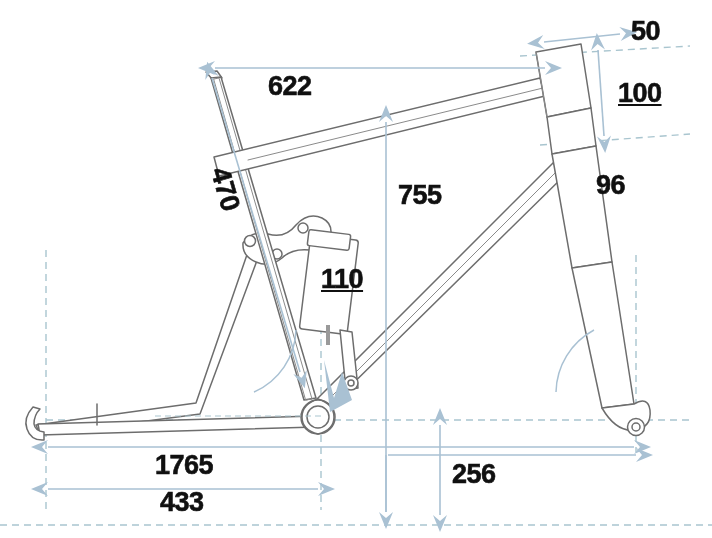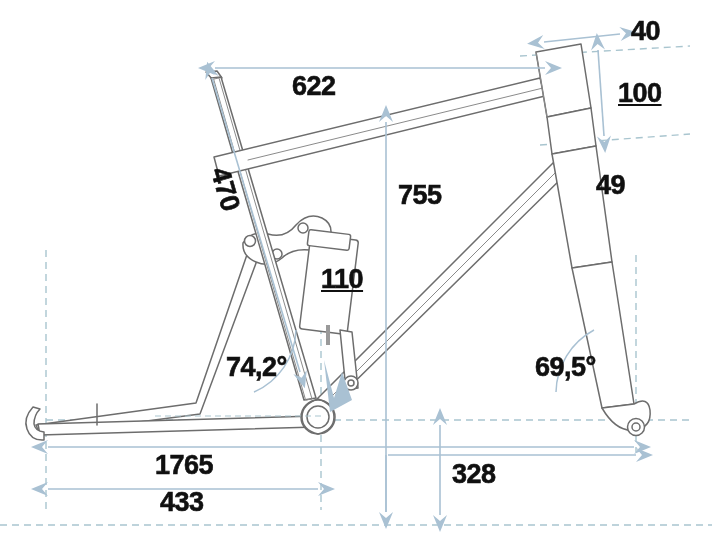--- a/index.html
+++ b/index.html
@@ -138,37 +138,35 @@
       <line x1="440" y1="425" x2="440" y2="515" marker-start="url(#arrL)" marker-end="url(#arrR)"></line>
       <line x1="388" y1="455" x2="636" y2="455" marker-end="url(#arrR)"></line>
       <line x1="386" y1="455" x2="386" y2="512" stroke="#a9c1d3" stroke-width="1.4"></line>
     </g>
 
     <g>
       <path d="M324 360 L334 398 L342 372 L352 400 L330 412 Z" fill="#a9c1d3" stroke="none"></path>
     </g>
   </svg>
 
-  <div class="dim-label" style="left:292px; top:73px;">622</div>
+  <div class="dim-label" style="left:268px; top:73px;">622</div>
 
   <div class="dim-label rot" style="left:206px; top:145px; transform: rotate(74deg);">470</div>
 
   <div class="dim-label" style="left:398px; top:182px;text-align:center;">755</div>
 
   <div class="dim-label" style="left:321px; top:266px;text-decoration:underline;">110</div>
 
-  <div class="dim-label" style="left:631px; top:18px;">40</div>
+  <div class="dim-label" style="left:631px; top:18px;">50</div>
 
   <div class="dim-label" style="left:618px; top:80px;text-decoration:underline;">100</div>
 
-  <div class="dim-label" style="left:596px; top:172px;">49</div>
+  <div class="dim-label" style="left:596px; top:172px;">96</div>
 
-  <div class="dim-label" style="left:226px; top:354px;">74,2°</div>
 
-  <div class="dim-label" style="left:535px; top:354px;">69,5°</div>
 
   <div class="dim-label" style="left:155px; top:452px;">1765</div>
 
   <div class="dim-label" style="left:160px; top:489px;">433</div>
 
-  <div class="dim-label" style="left:452px; top:461px;">328</div>
+  <div class="dim-label" style="left:452px; top:461px;">256</div>
 
 </div>
 
 </body></html>

